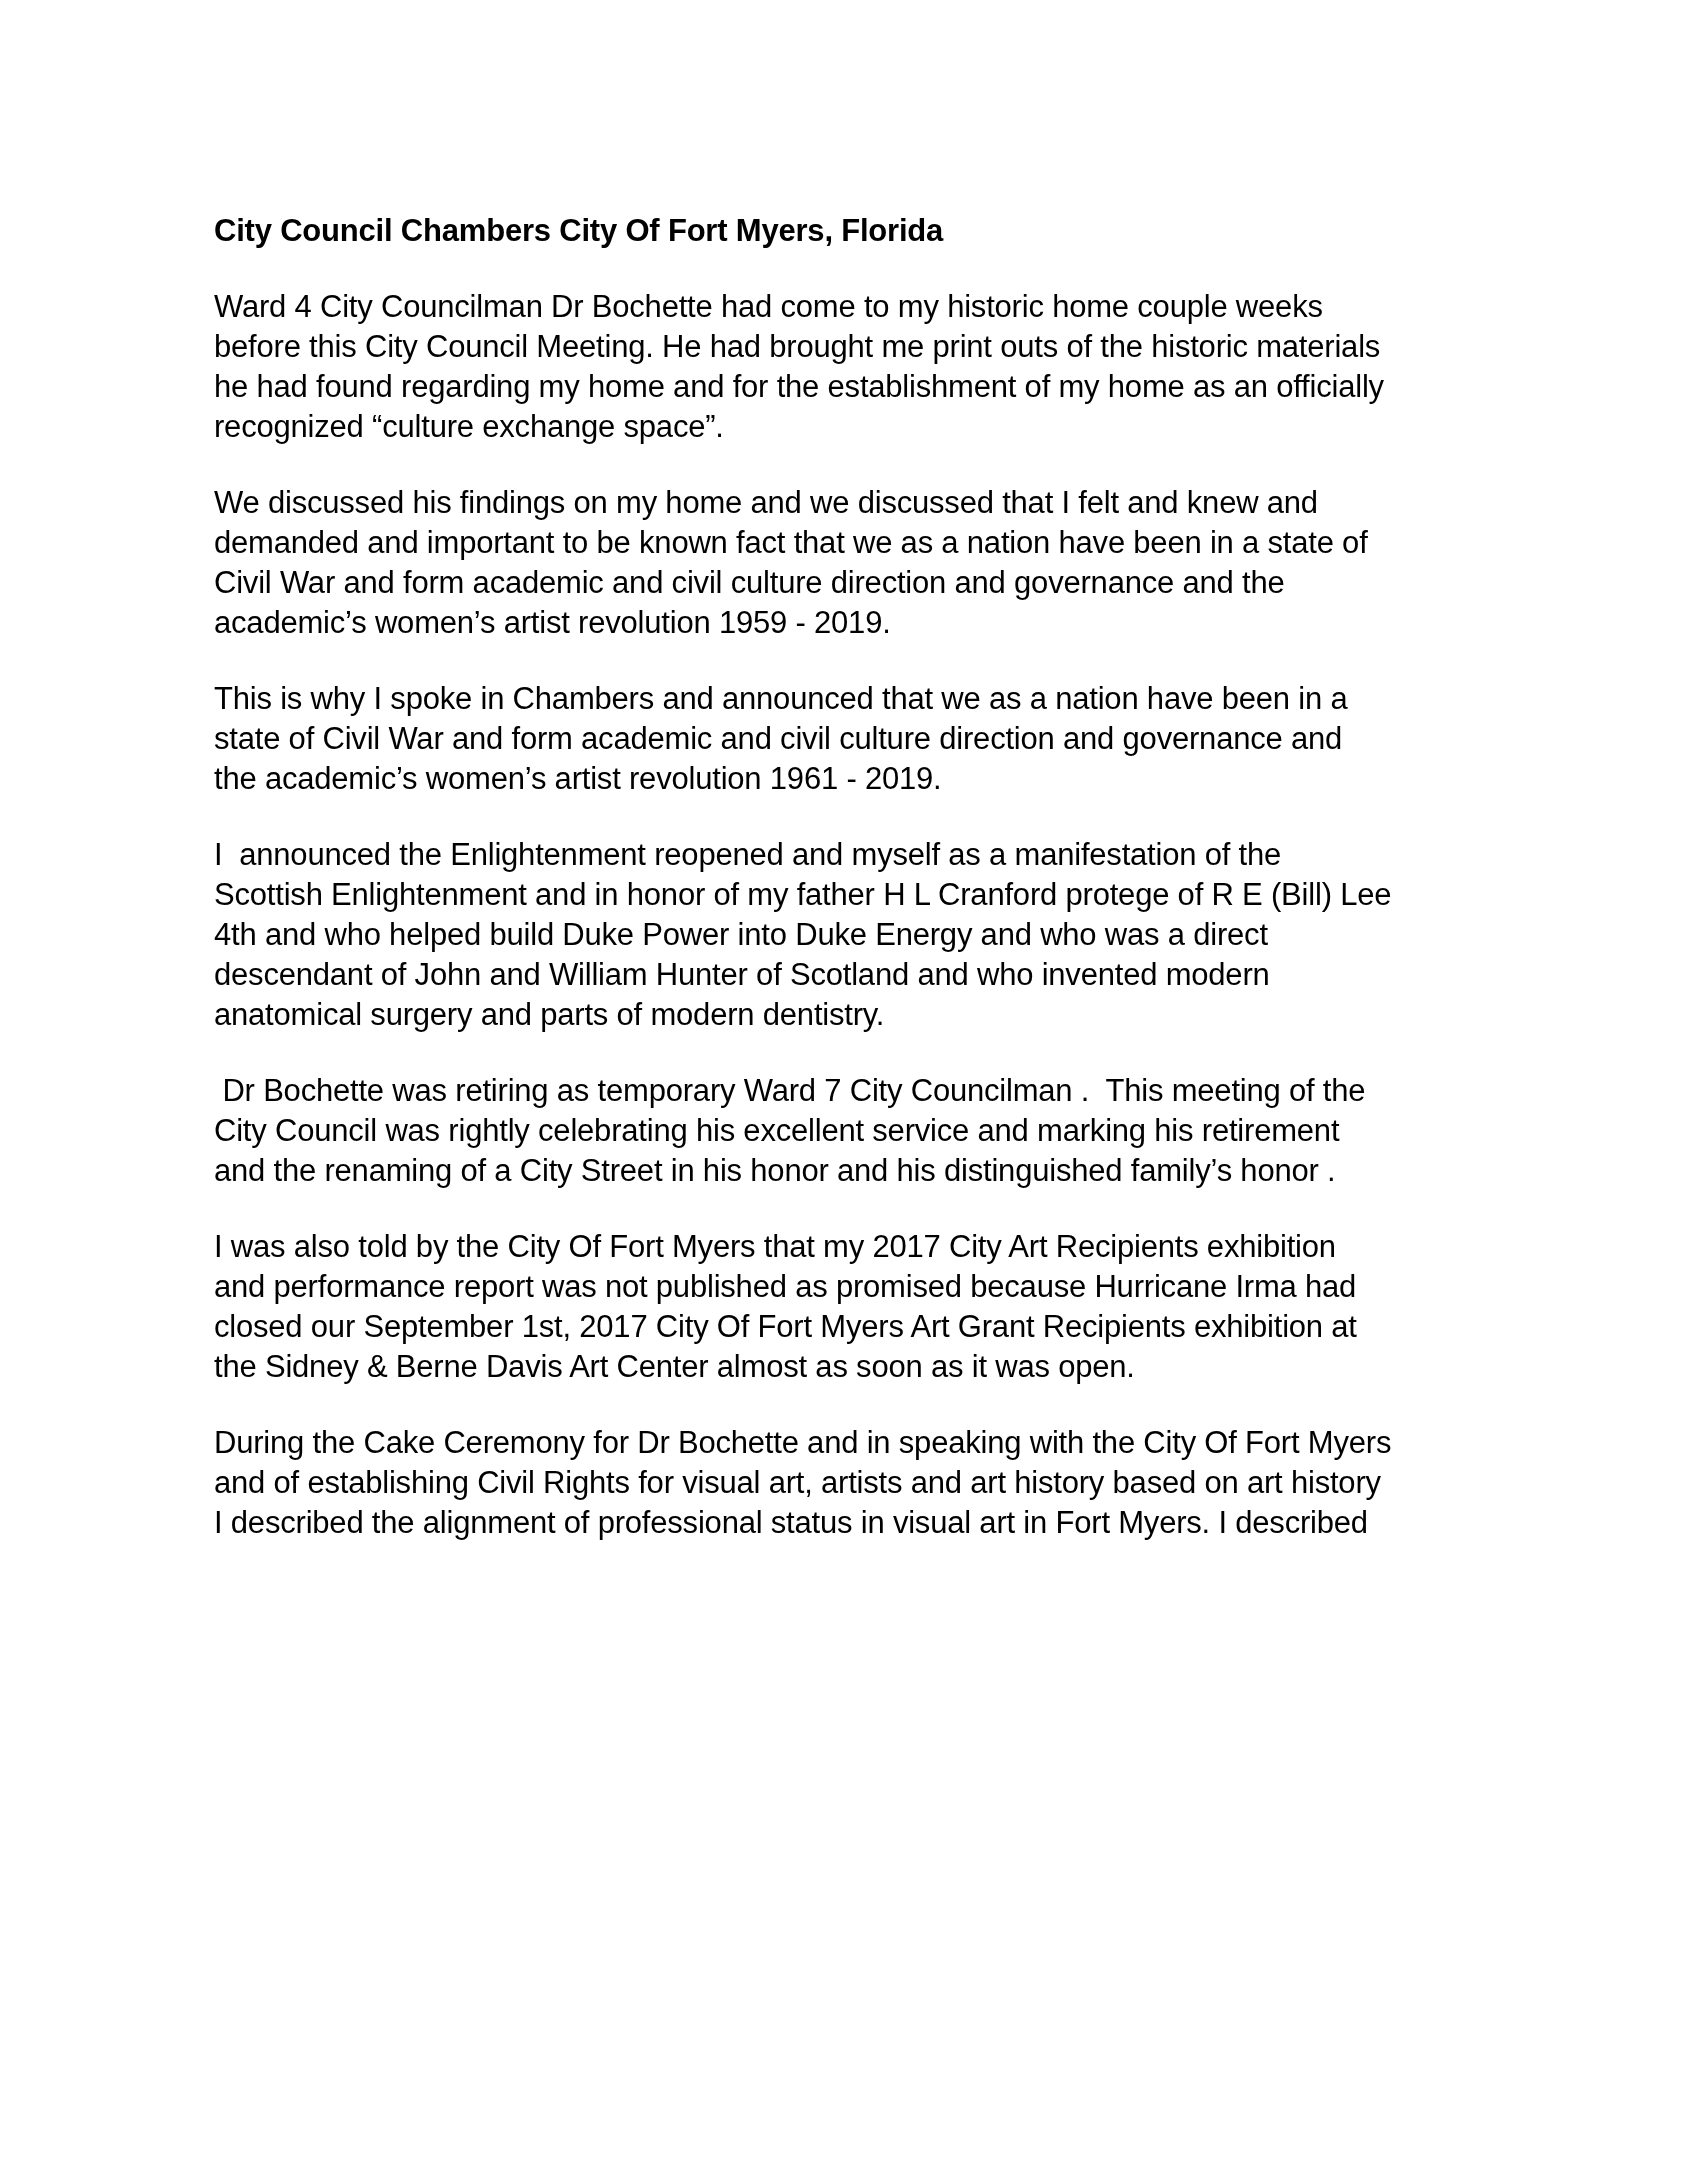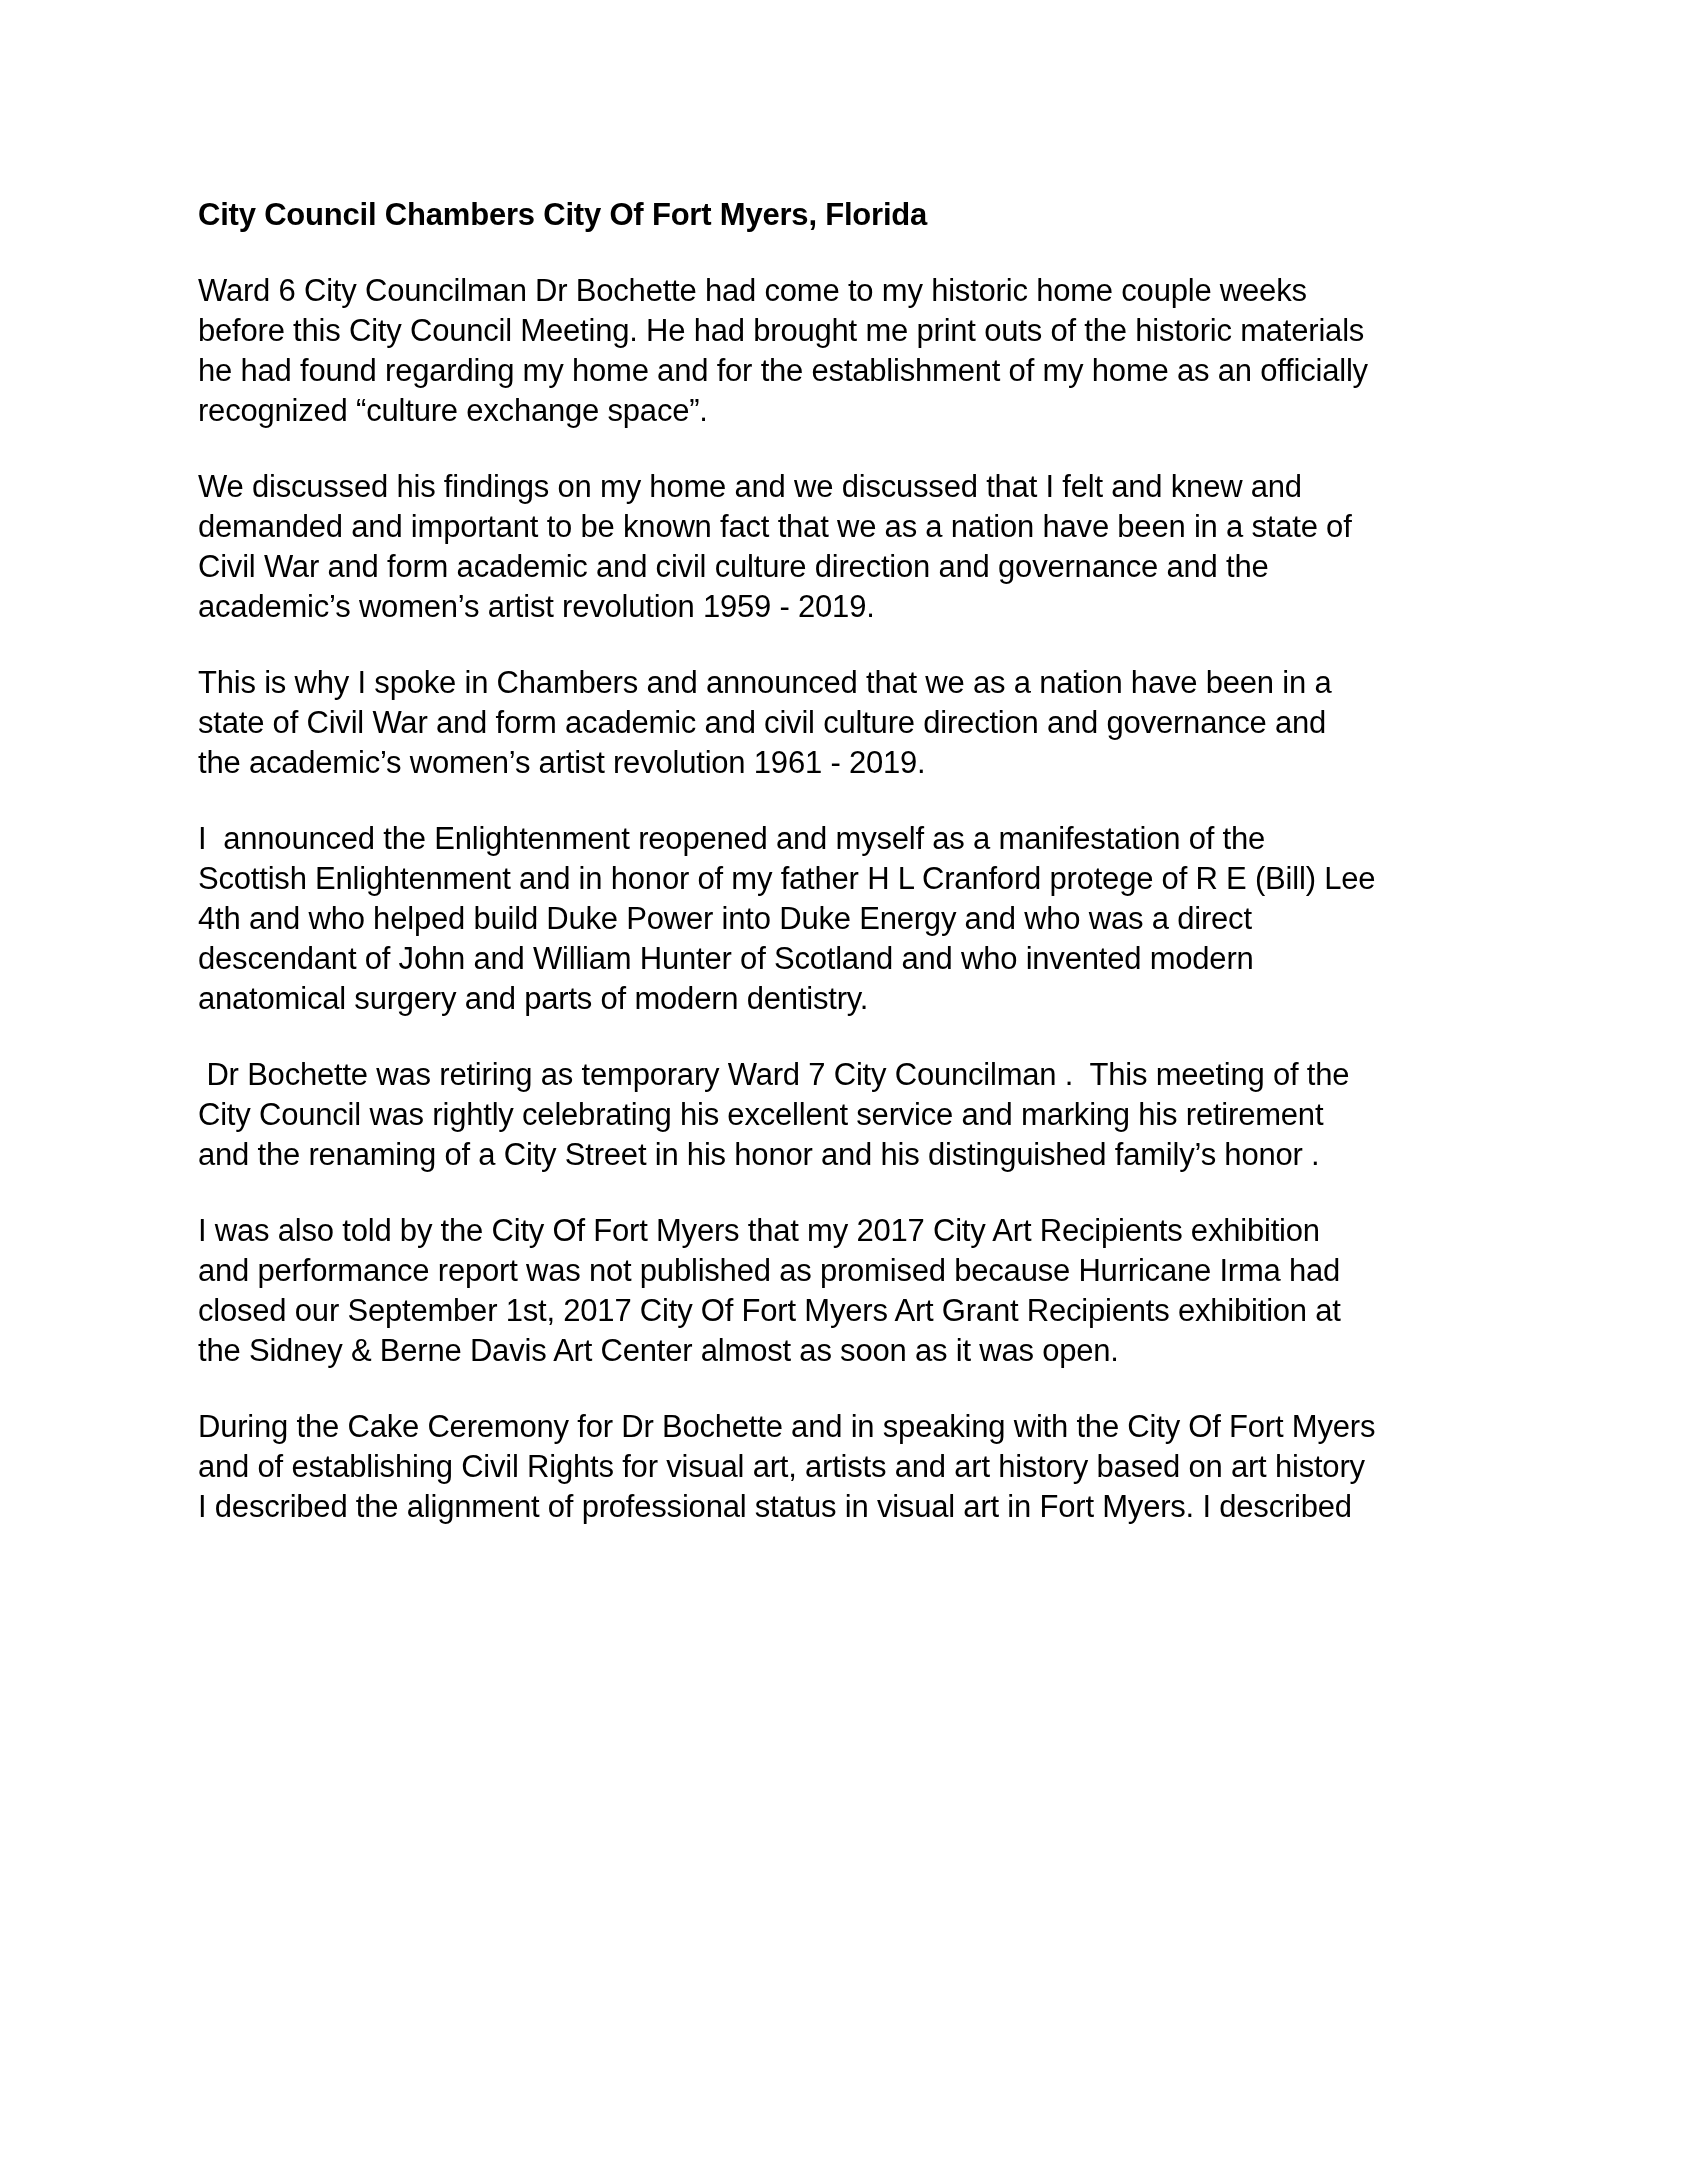--- a/index.html
+++ b/index.html
@@ -21,21 +21,21 @@
     width: 1685px;
     height: 2181px;
     background: #ffffff;
     box-sizing: border-box;
     padding: 195px 187px 0 198px;
   }
   .doc-title,
   .doc-date,
   .doc-attendees,
   .doc-par {
-    margin: 0;
+    margin: 16px;
     font-size: 31px;
     line-height: 40px;
     white-space: pre;
     letter-spacing: -0.2px;
   }
   .doc-title {
     font-weight: bold;
   }
   .doc-date {
     margin-top: 27px;
@@ -48,21 +48,21 @@
   .doc-par {
     margin-top: 36px;
     font-weight: normal;
   }
 </style>
 </head>
 <body>
 
 <div class="page">
   <h1 class="doc-title">City Council Chambers City Of Fort Myers, Florida</h1>
-  <p class="doc-par">Ward 6 City Councilman Dr Bochette had come to my historic home couple weeks
+  <p class="doc-par">Ward 4 City Councilman Dr Bochette had come to my historic home couple weeks
 before this City Council Meeting. He had brought me print outs of the historic materials
 he had found regarding my home and for the establishment of my home as an officially
 recognized “culture exchange space”.</p>
   <p class="doc-par">We discussed his findings on my home and we discussed that I felt and knew and
 demanded and important to be known fact that we as a nation have been in a state of
 Civil War and form academic and civil culture direction and governance and the
 academic’s women’s artist revolution 1959 - 2019.</p>
   <p class="doc-par">This is why I spoke in Chambers and announced that we as a nation have been in a
 state of Civil War and form academic and civil culture direction and governance and
 the academic’s women’s artist revolution 1961 - 2019.</p>

